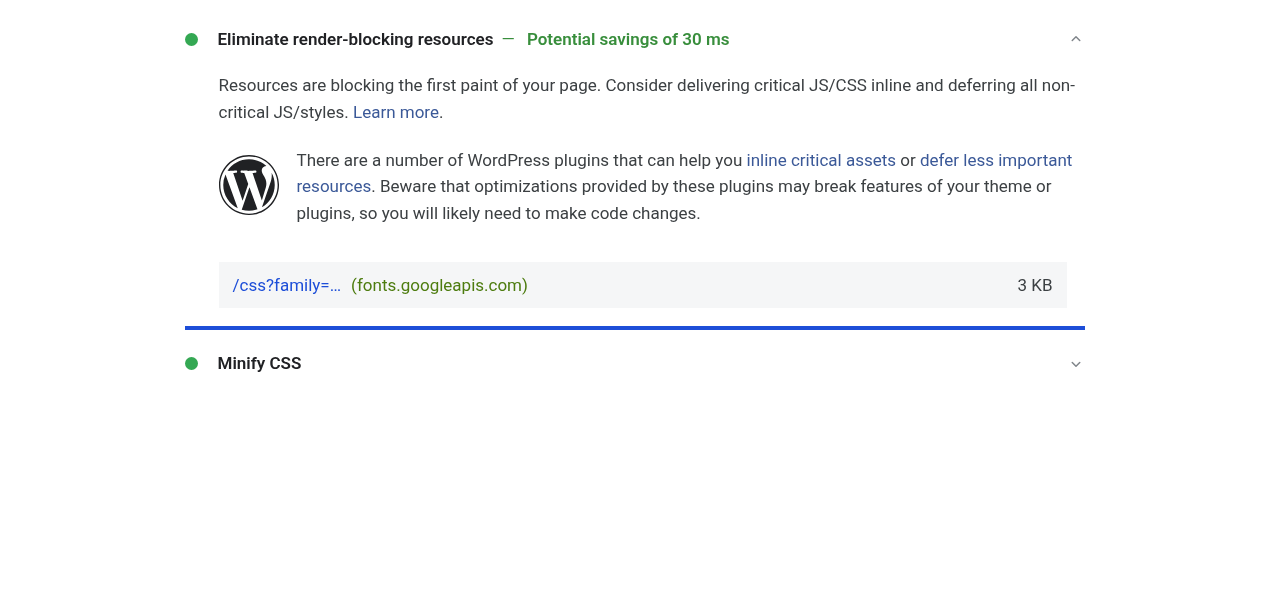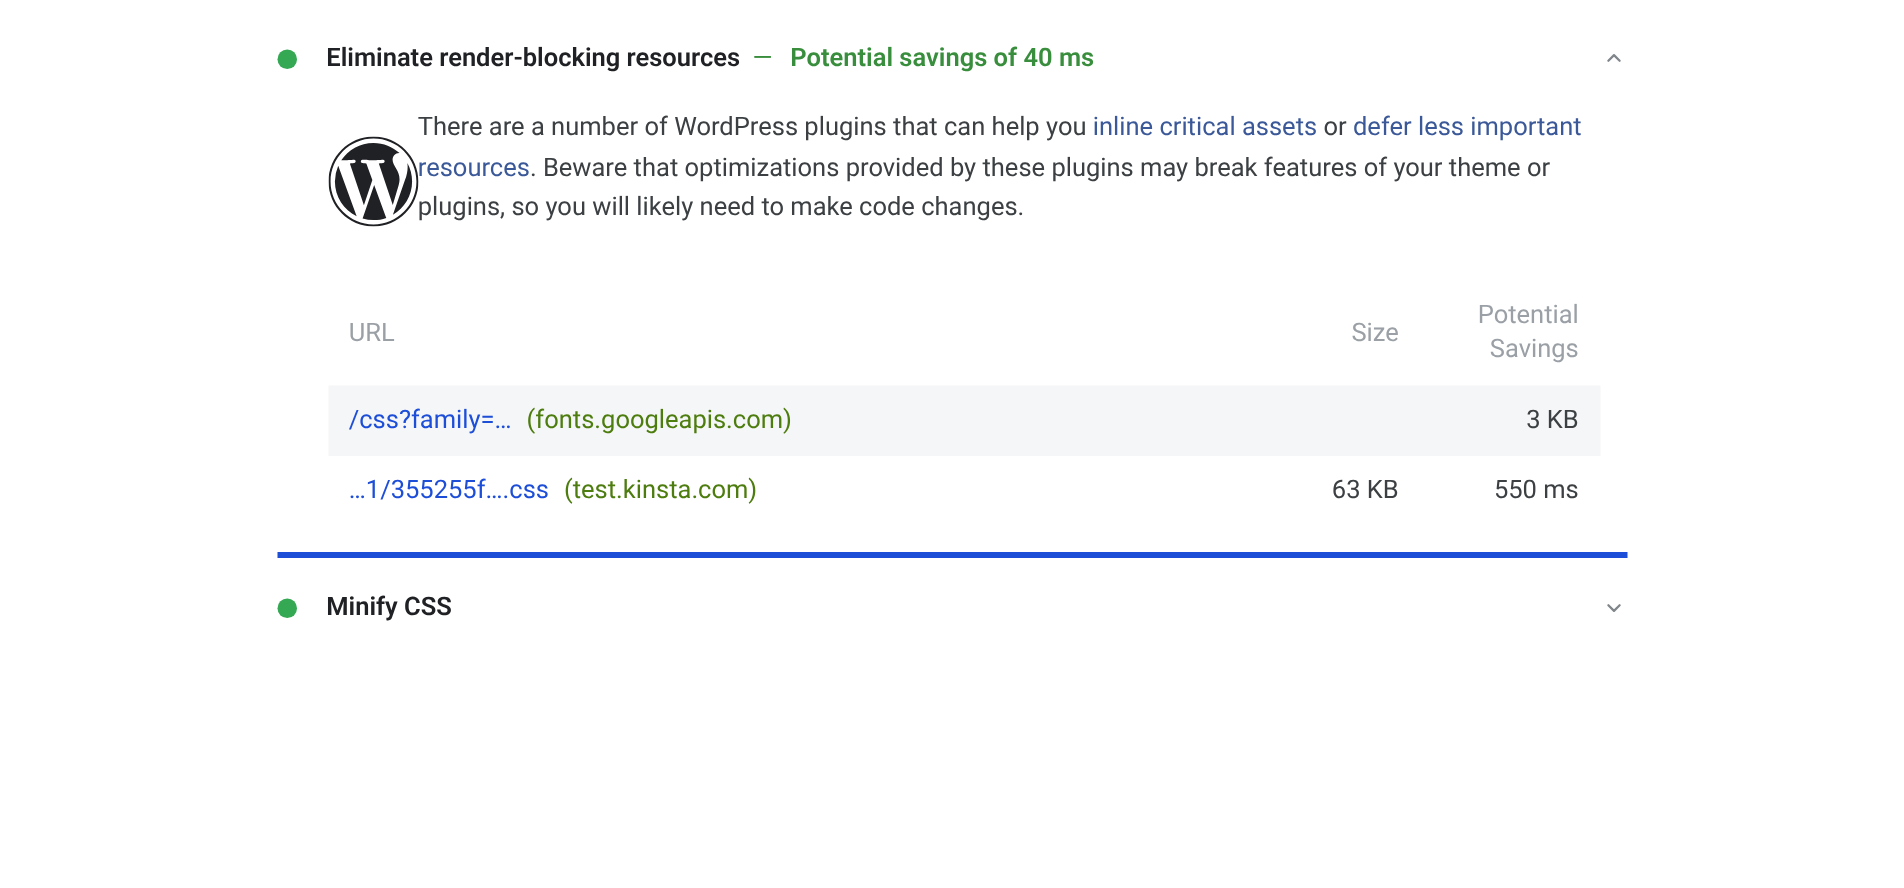--- a/index.html
+++ b/index.html
@@ -78,22 +78,23 @@
   .desc {
     color: #3c4043;
     margin-bottom: 22px;
   }
   .desc a, .wp-text a {
     color: #3b5998;
     text-decoration: none;
   }
   .wp-row {
     display: flex;
-    align-items: flex-end;
+    align-items: flex-start;
     padding: 0 0 26px 0;
+    gap: 18px;
   }
   .wp-icon {
     flex: 0 0 auto;
     margin-top: 8px;
   }
   .wp-icon svg { display:block; }
   .wp-text {
     color: #3c4043;
   }
   .tbl {
@@ -125,66 +126,56 @@
 </head>
 <body>
 
 <div class="wrap">
 
 
   <div class="audit">
     <div class="audit-hdr">
       <span class="dot"></span>
       <span class="audit-title">Eliminate render-blocking resources</span>
-      <span><span class="dash">&nbsp;—</span><span class="audit-savings">Potential savings of 40 ms</span></span>
+      <span><span class="dash">&nbsp;—</span><span class="audit-savings">Potential savings of 30 ms</span></span>
       <span class="chev">
         <svg width="18" height="18" viewBox="0 0 24 24" fill="none">
             <path d="M7 14l5-5 5 5" stroke="#80868b" stroke-width="2" stroke-linecap="round" stroke-linejoin="round"></path>
           </svg>
       </span>
     </div>
 
     <div class="audit-body">
+      <div class="desc">
+        <span>Resources are blocking the first paint of your page. Consider delivering critical JS/CSS inline and deferring all non-critical JS/styles. </span><a href="#">Learn more</a><span>.</span>
+      </div>
 
       <div class="wp-row">
         <span class="wp-icon">
           <svg width="60" height="60" viewBox="0 0 122.52 122.52" fill="#202124">
               <g>
                 <path d="M8.708 61.26c0 20.802 12.089 38.779 29.619 47.298L13.258 39.872a52.33 52.33 0 0 0-4.55 21.388zM96.74 58.608c0-6.495-2.333-10.993-4.334-14.494-2.664-4.329-5.161-7.995-5.161-12.324 0-4.831 3.664-9.328 8.825-9.328.233 0 .454.029.681.042-9.35-8.566-21.807-13.796-35.489-13.796-18.36 0-34.513 9.42-43.91 23.688 1.233.037 2.395.063 3.382.063 5.497 0 14.006-.667 14.006-.667 2.833-.167 3.167 3.994.337 4.329 0 0-2.847.335-6.015.501l19.138 56.925 11.501-34.493-8.188-22.434c-2.83-.166-5.511-.501-5.511-.501-2.832-.166-2.5-4.496.332-4.329 0 0 8.679.667 13.843.667 5.496 0 14.006-.667 14.006-.667 2.835-.167 3.168 3.994.337 4.329 0 0-2.853.335-6.015.501l18.992 56.494 5.242-17.517c2.272-7.269 4.001-12.49 4.001-16.989z"></path>
                 <path d="M62.184 65.857l-15.768 45.819a52.554 52.554 0 0 0 14.846 2.141c6.12 0 12.001-1.064 17.465-2.994a4.81 4.81 0 0 1-.374-.724zM107.376 36.046c.226 1.674.354 3.471.354 5.404 0 5.333-.996 11.328-3.996 18.824l-16.053 46.413c15.624-9.111 26.133-26.038 26.133-45.426.001-9.137-2.333-17.729-6.438-25.215z"></path>
                 <path d="M61.26 0C27.483 0 0 27.481 0 61.26c0 33.783 27.483 61.263 61.26 61.263 33.778 0 61.265-27.48 61.265-61.263C122.522 27.481 95.037 0 61.26 0zm0 119.715c-32.23 0-58.453-26.223-58.453-58.455 0-32.23 26.222-58.451 58.453-58.451 32.229 0 58.45 26.221 58.45 58.451 0 32.232-26.221 58.455-58.45 58.455z"></path>
               </g>
             </svg>
         </span>
         <div class="wp-text">
           <span>There are a number of WordPress plugins that can help you </span><a href="#">inline critical assets</a><span> or </span><a href="#">defer less important resources</a><span>. Beware that optimizations provided by these plugins may break features of your theme or plugins, so you will likely need to make code changes.</span>
         </div>
       </div>
 
       <div class="tbl">
-        <div class="tbl-row tbl-head">
-          <div class="cell url">URL</div>
-          <div class="cell size">Size</div>
-          <div class="cell saving">Potential Savings</div>
-        </div>
         <div class="tbl-body">
           <div class="tbl-row">
             <div class="cell url">
               <span class="u-path">/css?family=…</span>
               <span class="u-origin">(fonts.googleapis.com)</span>
             </div>
             <div class="cell size">3 KB</div>
-          </div>
-          <div class="tbl-row">
-            <div class="cell url">
-              <span class="u-path">…1/355255f….css</span>
-              <span class="u-origin">(test.kinsta.com)</span>
-            </div>
-            <div class="cell size">63 KB</div>
-            <div class="cell saving">550 ms</div>
           </div>
         </div>
       </div>
     </div>
   </div>
 
   <div class="audit audit-collapsed" style="border-bottom:none;">
     <div class="audit-hdr">
       <span class="dot"></span>
       <span class="audit-title">Minify CSS</span>

